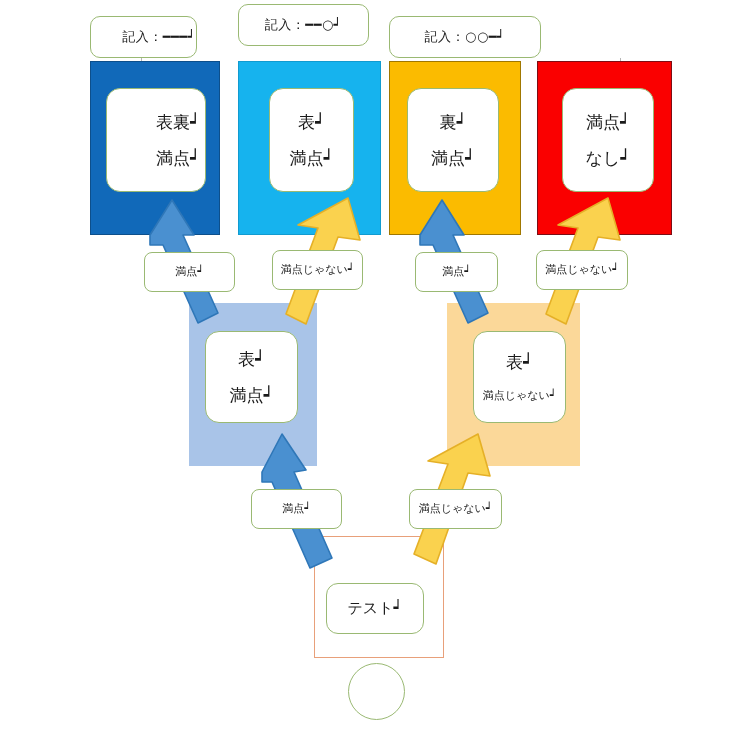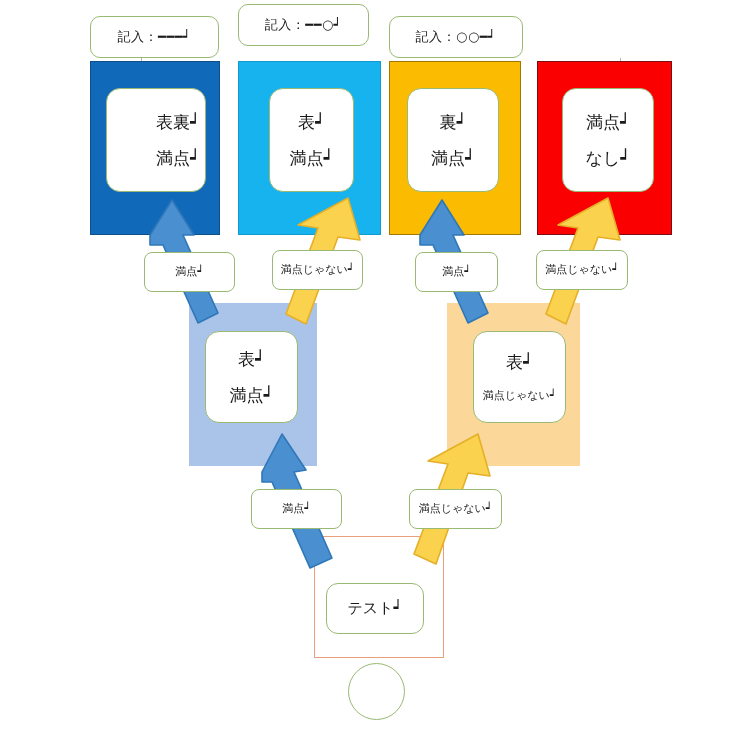--- a/index.html
+++ b/index.html
@@ -112,27 +112,27 @@
 
   
   .arrow{position:absolute;z-index:4;}
   svg{display:block;overflow:visible;}
 </style>
 </head>
 <body>
 
 <div id="stage">
 
-  <div class="card legend" style="left:90px;top:16px;width:129px;">
+  <div class="card legend" style="left:90px;top:16px;width:107px;align-items:flex-end;">
     <span class="ln">記入：━━━┙</span>
   </div>
   <div class="card legend" style="left:238px;top:4px;width:131px;">
     <span class="ln">記入：━━○┙</span>
   </div>
-  <div class="card legend" style="left:389px;top:16px;width:134px;">
+  <div class="card legend" style="left:389px;top:16px;width:152px;">
     <span class="ln">記入：○○━┙</span>
   </div>
 
   <div class="connector" style="left:141px;top:58px;height:70px;"></div>
   <div class="connector" style="left:620px;top:58px;height:12px;"></div>
 
   <div class="panel p1" style="left:90px;top:61px;width:130px;height:174px;"></div>
   <div class="panel p2" style="left:238px;top:61px;width:143px;height:174px;"></div>
   <div class="panel p3" style="left:389px;top:61px;width:132px;height:174px;"></div>
   <div class="panel p4" style="left:537px;top:61px;width:135px;height:174px;"></div>

